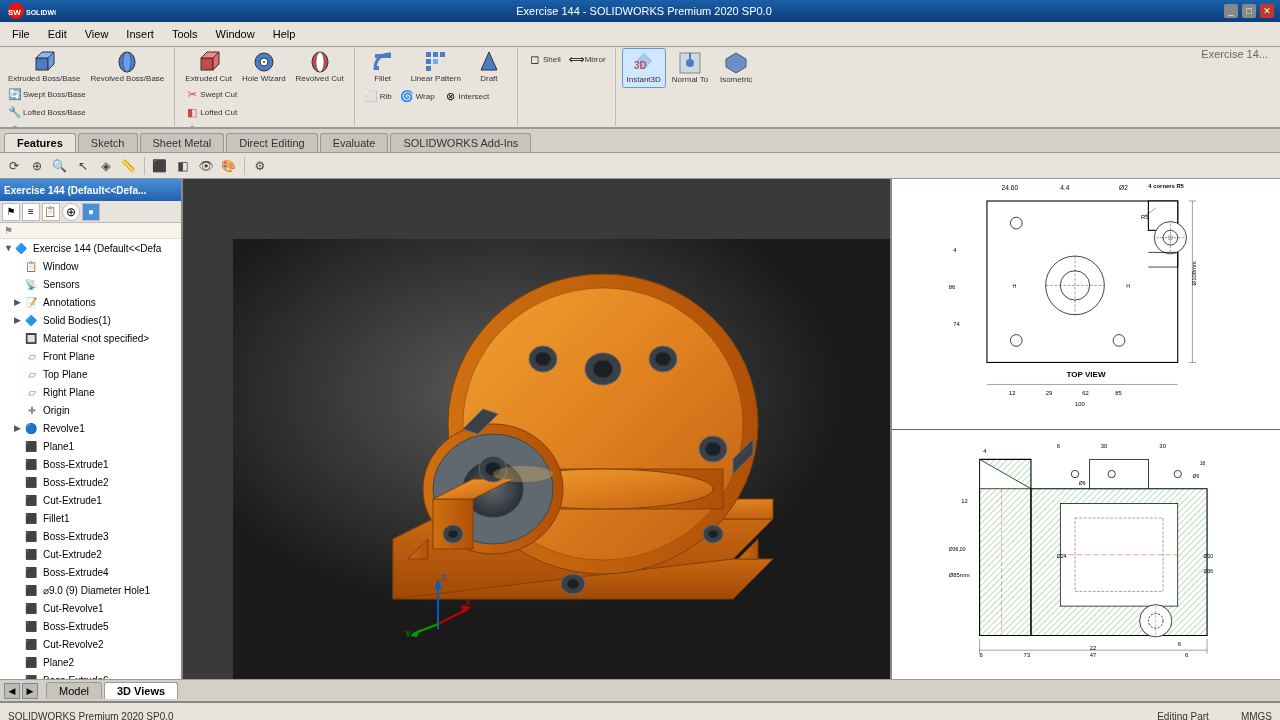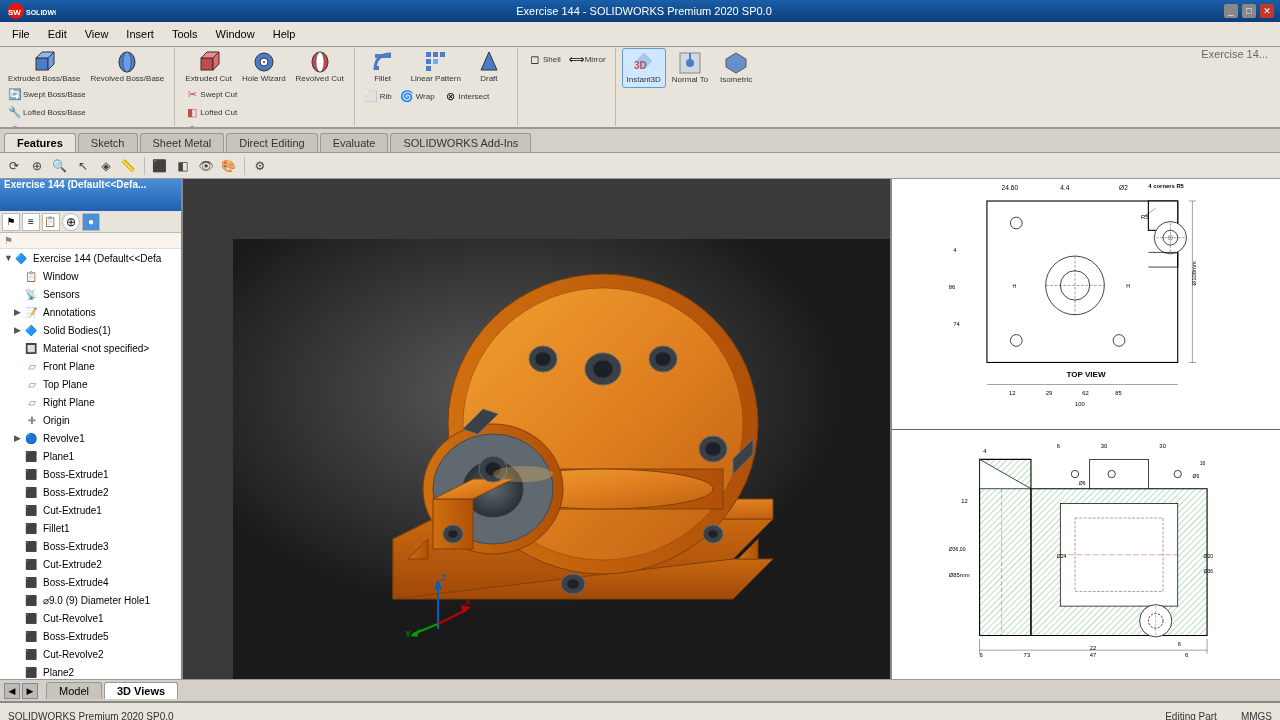--- a/index.html
+++ b/index.html
@@ -138,24 +138,24 @@
     
     #feature-tree {
       width: 183px;
       background: #ffffff;
       border-right: 2px solid #888;
       overflow: hidden;
       position: relative;
       flex-shrink: 0;
     }
     .tree-header {
-      height: 32px;
+      height: 22px;
       background: linear-gradient(to bottom, #4a90d9, #2060b0);
       display: flex;
-      align-items: flex-start;
+      align-items: center;
       padding: 0 4px;
       color: white;
       font-size: 10px;
       font-weight: bold;
     }
     .tree-content {
       overflow-y: auto;
       height: calc(100% - 22px - 22px);
     }
     .tree-item {
@@ -252,21 +252,21 @@
       display: flex;
       align-items: center;
       padding: 0 8px;
       font-size: 10px;
       color: #333;
       gap: 20px;
     }
     .status-right {
       margin-left: auto;
       display: flex;
-      gap: 24px;
+      gap: 32px;
     }
 
     
     .model-svg {
       width: 520px;
       height: 480px;
     }
 
     
     .eng-drawing {

